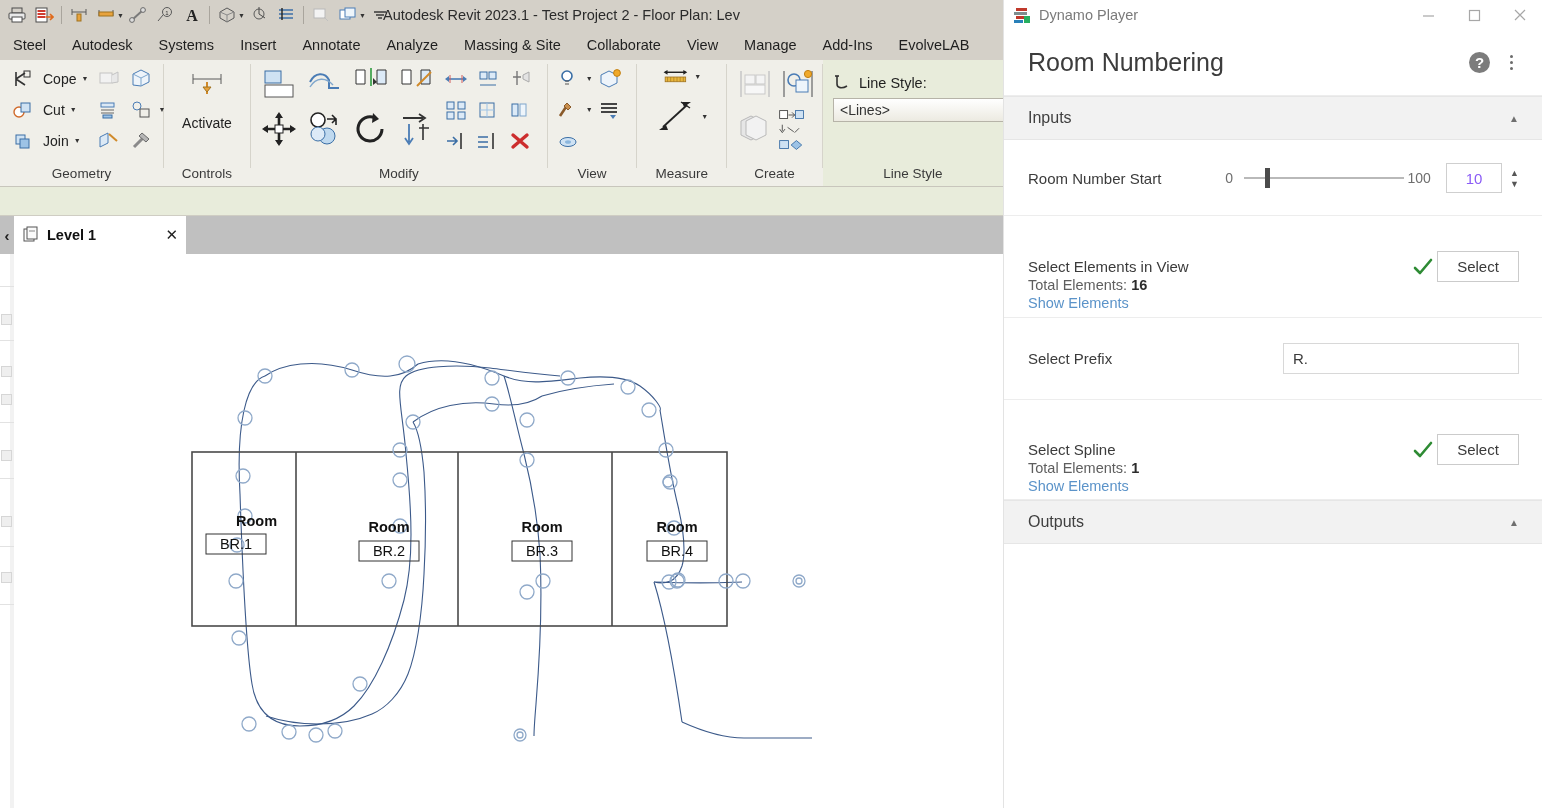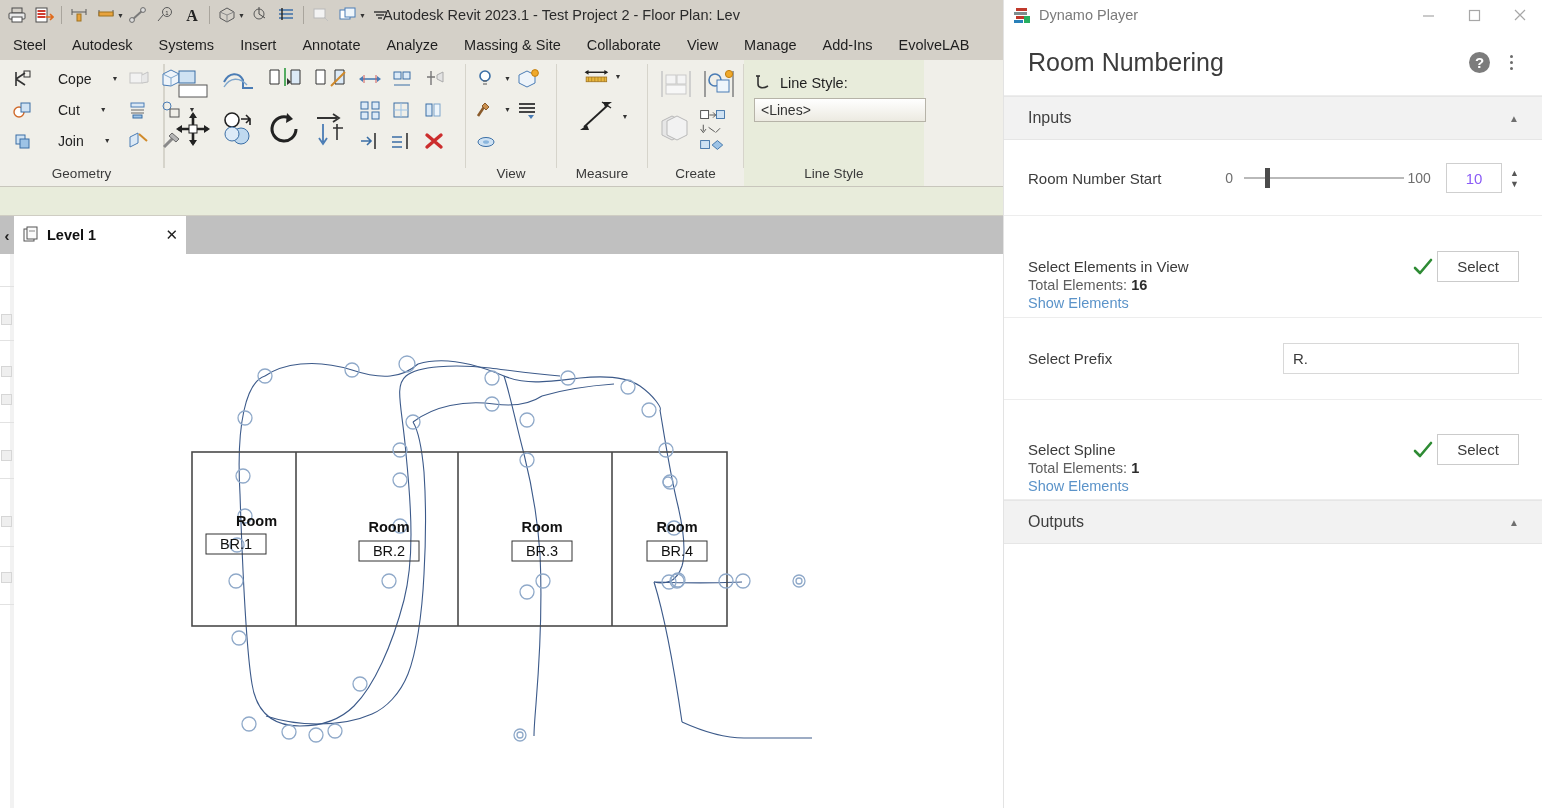--- a/index.html
+++ b/index.html
@@ -57,21 +57,21 @@
   .rpanel { position: relative; display: flex; flex-direction: column; height: 100%; }
   .rpanel .body { flex: 1; display: flex; align-items: flex-start; padding: 4px 6px 0 6px; }
   .rpanel .ptitle {
     height: 20px; line-height: 16px; text-align: center;
     font-size: 13.5px; color: #3a3a3a;
   }
   .rsep { width: 1px; background: #d6d4cb; margin: 4px 0 18px 0; }
 
   .glyphcol { display: flex; flex-direction: column; gap: 2px; }
   .glyphrow { display: flex; align-items: center; gap: 2px; }
-  .smallbtn { display: flex; align-items: center; height: 29px; gap: 20px; padding: 0 2px; }
+  .smallbtn { display: flex; align-items: center; height: 29px; gap: 5px; padding: 0 2px; }
   .smallbtn .lbl { font-size: 14px; color: #222; }
   .dd { font-size: 7px; color: #333; }
 
   .bigbtn { display: flex; flex-direction: column; align-items: center; width: 76px; padding-top: 3px; }
   .bigbtn .lbl { font-size: 14px; color: #222; margin-top: 6px; }
 
   .iconbox { width: 30px; height: 29px; display: flex; align-items: center; justify-content: center; }
   .iconbox.lg { width: 44px; height: 42px; }
 
   .linestyle-panel { background: #e8ecdb; }
@@ -400,20 +400,35 @@
                   <path d="M14 4 L21 10 L18 13 L11 7 Z" fill="#b6b6b6" stroke="#6a6a6a"></path>
                 </svg>
               </span>
             </div>
           </div>
         </div>
         <div class="ptitle">Geometry</div>
       </div>
       <div class="rsep"></div>
 
+      <div class="rpanel" style="width:86px">
+        <div class="body" style="justify-content:center">
+          <div class="bigbtn">
+            <span class="iconbox lg">
+              <svg width="44" height="40" viewBox="0 0 44 40">
+                <path d="M8 6 L8 16 M36 6 L36 16 M8 11 L36 11" stroke="#5a5a5a" fill="none"></path>
+                <path d="M22 14 L22 26" stroke="#d08a2a" stroke-width="2"></path>
+                <path d="M18 19 L26 19 L22 24 Z" fill="#e8a33d" stroke="#a0721f"></path>
+              </svg>
+            </span>
+            <span class="lbl">Activate</span>
+          </div>
+        </div>
+        <div class="ptitle">Controls</div>
+      </div>
       <div class="rsep"></div>
 
       <div class="rpanel" style="width:300px">
         <div class="body" style="gap:2px">
           <div class="glyphcol">
             <span class="iconbox lg">
               <svg width="40" height="38" viewBox="0 0 40 38">
                 <rect x="6" y="5" width="16" height="12" fill="#cfe2f3" stroke="#3a6ea5"></rect>
                 <rect x="6" y="19" width="28" height="12" fill="#fff" stroke="#555"></rect>
               </svg>
@@ -531,20 +546,21 @@
                 <rect x="13" y="6" width="6" height="12" fill="#eef5fb" stroke="#7fa6cc"></rect>
               </svg>
             </span>
             <span class="iconbox">
               <svg width="26" height="24" viewBox="0 0 26 24">
                 <path d="M6 6 L20 18 M20 6 L6 18" stroke="#cc2d2d" stroke-width="3.4" stroke-linecap="round"></path>
               </svg>
             </span>
           </div>
         </div>
+        <div class="ptitle">Modify</div>
       </div>
       <div class="rsep"></div>
 
       <div class="rpanel" style="width:90px">
         <div class="body">
           <div class="glyphcol">
             <div class="glyphrow">
               <span class="iconbox">
                 <svg width="26" height="24" viewBox="0 0 26 24">
                   <circle cx="11" cy="9" r="5" fill="#fff" stroke="#3a6ea5" stroke-width="1.6"></circle>

